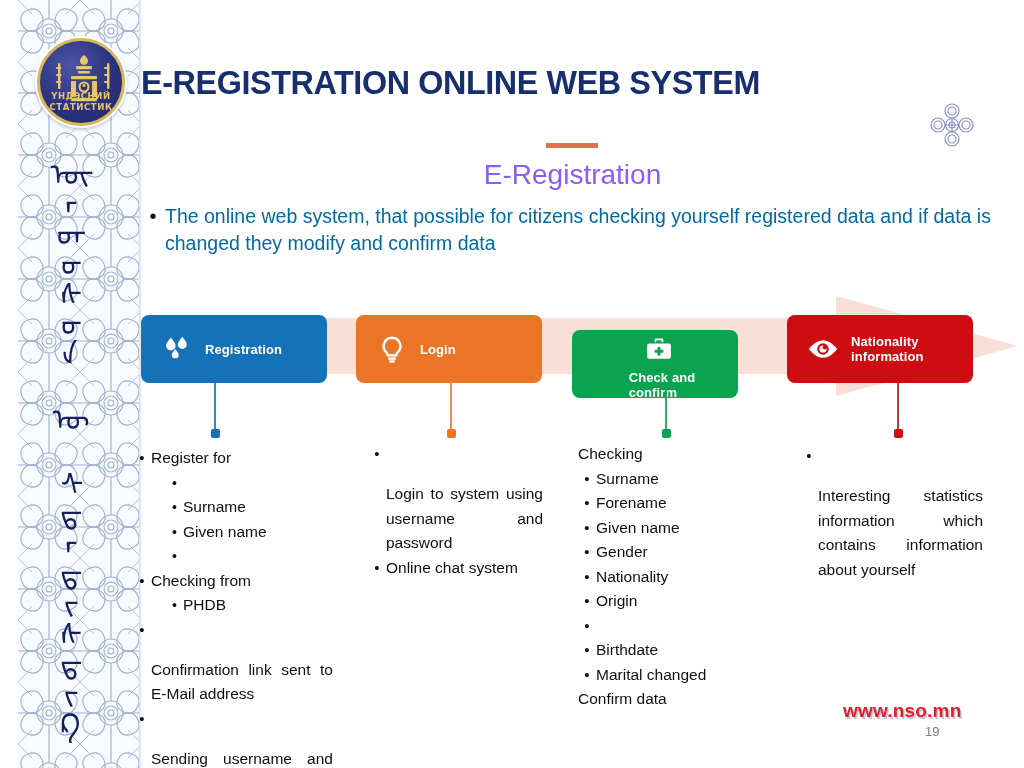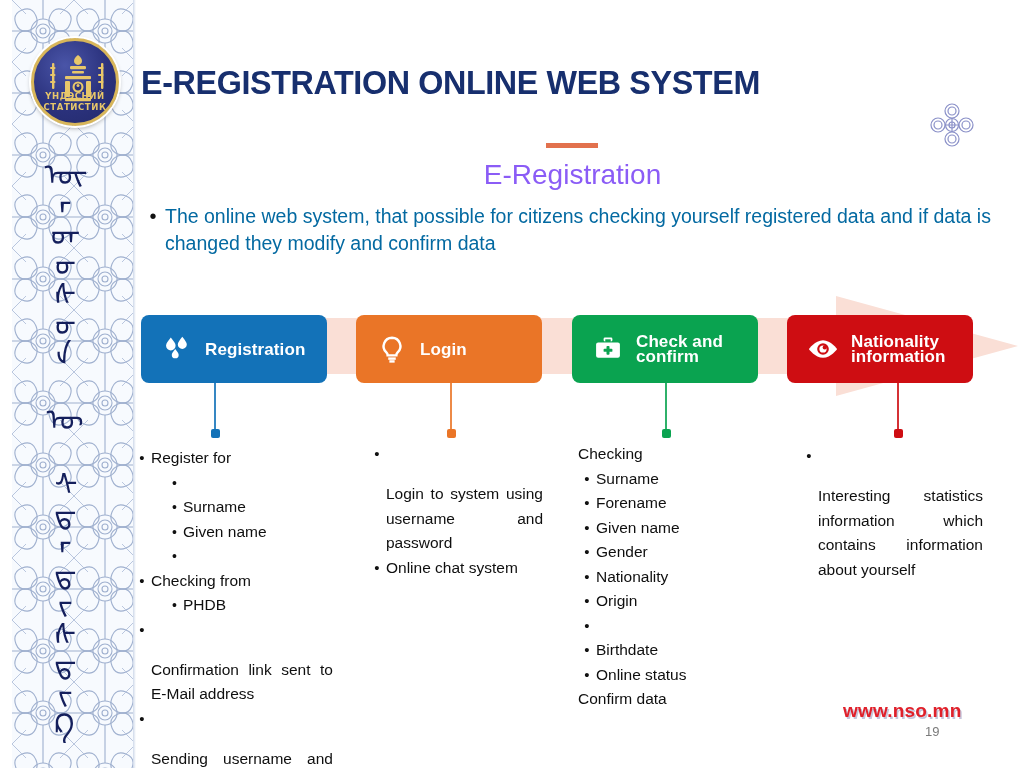--- a/index.html
+++ b/index.html
@@ -11,21 +11,21 @@
   }
   #slide {
     position: relative;
     width: 1024px; height: 768px;
     background: #ffffff;
     overflow: hidden;
   }
 
   
   #sidebar {
-    position: absolute; left: 12px; top: 0;
+    position: absolute; left: 18px; top: 0;
     width: 124px; height: 768px;
     background: #f4f7fb;
     overflow: hidden;
   }
   #sidebar-pattern {
     position: absolute; inset: 0;
     opacity: 1;
   }
   #sidebar-edge {
     position: absolute; right: 0; top: 0;
@@ -144,29 +144,29 @@
     padding-left: 14px;
     color: #ffffff;
   }
   .pbox-icon {
     flex: 0 0 auto;
     width: 44px; height: 40px;
     display: flex; align-items: center; justify-content: center;
     margin-right: 6px;
   }
   .pbox-label {
-    font-size: 17px;
+    font-size: 13px;
     font-weight: bold;
     line-height: 15px;
     letter-spacing: .1px;
     white-space: pre-line;
   }
   #pbox-0 { left: 141px; top: 315px; width: 186px; background: #1372b8; }
   #pbox-1 { left: 356px; top: 315px; width: 186px; background: #ea7527; }
-  #pbox-2 { left: 572px; top: 315px; width: 186px; background: #0aa350; }
+  #pbox-2 { left: 572px; top: 330px; width: 166px; background: #0aa350; flex-direction: column; }
   #pbox-3 { left: 787px; top: 315px; width: 186px; background: #ce0d12; }
 
   
   .conn-line {
     position: absolute;
     width: 2px;
   }
   .conn-dot {
     position: absolute;
     width: 9px; height: 9px;
@@ -451,21 +451,21 @@
       </div>
       <div class="li lvl1">
         <div class="li-dot">•</div>
       </div>
       <div class="li lvl1">
         <div class="li-dot">•</div>
         <div class="li-txt">Birthdate</div>
       </div>
       <div class="li lvl1">
         <div class="li-dot">•</div>
-        <div class="li-txt">Online status</div>
+        <div class="li-txt">Marital changed</div>
       </div>
       <div class="plain">Confirm data</div>
     </div>
   <div class="col" id="col-3">
       <div class="li lvl1 just">
         <div class="li-dot">•</div>
         <div class="li-txt">Interesting statistics information which contains information about yourself</div>
       </div>
     </div>
 

